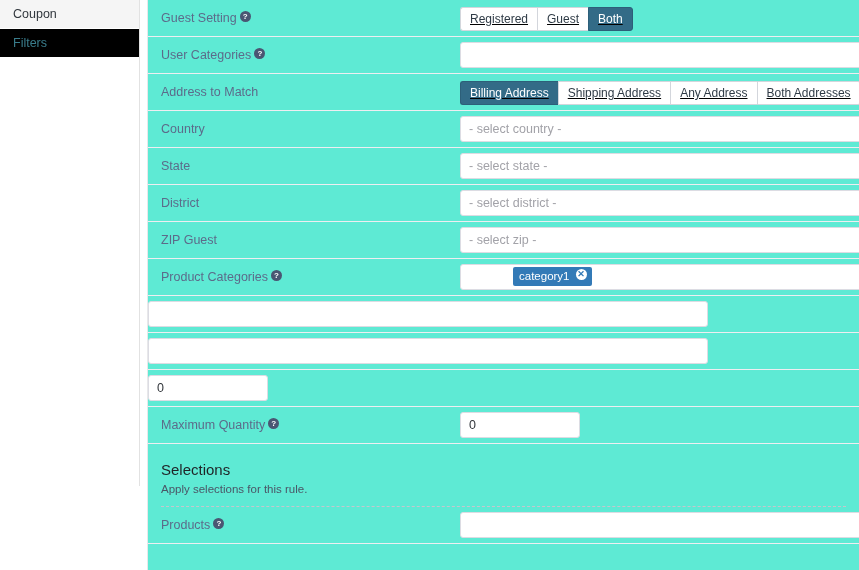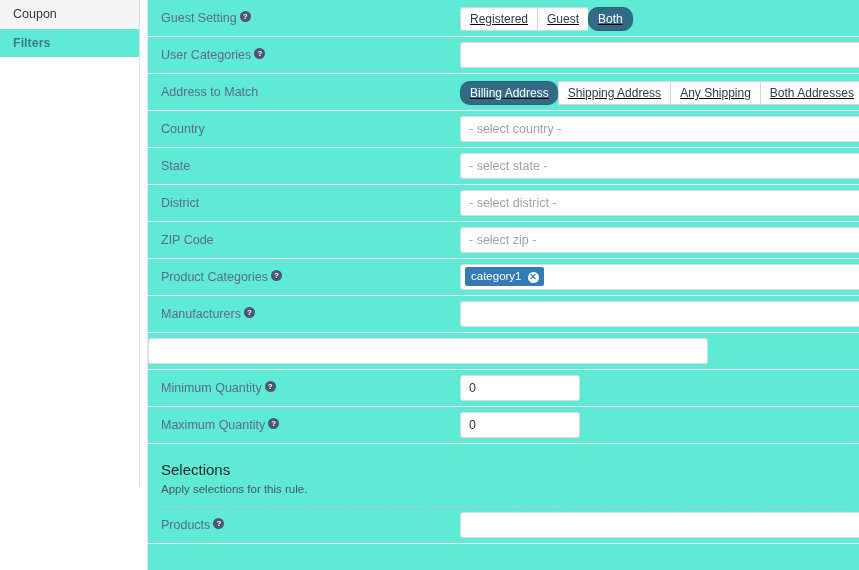--- a/index.html
+++ b/index.html
@@ -44,23 +44,22 @@
     box-sizing: border-box;
     white-space: nowrap;
     overflow: hidden;
   }
   .sidebar-item.is-current {
     color: #31373d;
     background: #f5f5f5;
   }
   .sidebar-item.is-link {
     color: #3a7d8c;
-    background: #5eead4;
+    background: #000000;
     cursor: pointer;
-    font-weight: bold;
   }
   .sidebar-tail {
     background: #ffffff;
     height: 512px;
   }
 
   
   .content {
     position: relative;
     flex: 1 1 auto;
@@ -141,21 +140,20 @@
   }
   .btn-group .btn:last-child {
     border-right-width: 1px;
     border-top-right-radius: 3px;
     border-bottom-right-radius: 3px;
   }
   .btn-group .btn.is-active {
     background: #336b87;
     border-color: #2d5f79;
     color: #ffffff;
-    border-radius: 10px;
   }
 
   
   .toggle {
     display: inline-block;
     width: 39px;
     height: 18px;
     border-radius: 9px;
     background: #d3d5d8;
     position: relative;
@@ -194,30 +192,31 @@
     width: 120px;
   }
   .field-box.tagbox {
     height: 26px;
     padding: 0 4px;
     line-height: 24px;
   }
 
   .tag {
     display: inline-flex;
-    align-items: flex-end;
+    align-items: flex-start;
     background: #337ab7;
     color: #ffffff;
     font-size: 11.5px;
     line-height: 14px;
     border-radius: 2px;
     padding: 2px 5px 3px 6px;
     margin-top: 2px;
     vertical-align: top;
     cursor: default;
+    margin-left: 48px;
   }
   .tag-remove {
     display: inline-block;
     width: 11px;
     height: 11px;
     border-radius: 50%;
     background: #ffffff;
     color: #337ab7;
     font-size: 9px;
     line-height: 11px;
@@ -293,21 +292,21 @@
 
 
     <div class="form-row">
       <div class="row-label">
         <span>Address to Match</span>
       </div>
       <div class="row-field">
         <div class="btn-group">
           <button class="btn is-active">Billing Address</button>
           <button class="btn">Shipping Address</button>
-          <button class="btn">Any Shipping</button>
+          <button class="btn">Any Address</button>
           <button class="btn">Both Addresses</button>
         </div>
       </div>
     </div>
 
     <div class="form-row">
       <div class="row-label">
         <span>Country</span>
       </div>
       <div class="row-field">
@@ -328,21 +327,21 @@
       <div class="row-label">
         <span>District</span>
       </div>
       <div class="row-field">
         <div class="field-box is-placeholder">- select district -</div>
       </div>
     </div>
 
     <div class="form-row">
       <div class="row-label">
-        <span>ZIP Code</span>
+        <span>ZIP Guest</span>
       </div>
       <div class="row-field">
         <div class="field-box is-placeholder">- select zip -</div>
       </div>
     </div>
 
     <div class="form-row">
       <div class="row-label">
         <span>Product Categories</span><span class="help-icon">?</span>
       </div>
@@ -350,38 +349,32 @@
         <div class="field-box tagbox">
           <span class="tag">
               <span>category1</span>
               <span class="tag-remove">✕</span>
             </span>
         </div>
       </div>
     </div>
 
     <div class="form-row">
-      <div class="row-label">
-        <span>Manufacturers</span><span class="help-icon">?</span>
-      </div>
       <div class="row-field">
         <div class="field-box"></div>
       </div>
     </div>
 
     <div class="form-row">
       <div class="row-field">
         <div class="field-box"></div>
       </div>
     </div>
 
     <div class="form-row">
-      <div class="row-label">
-        <span>Minimum Quantity</span><span class="help-icon">?</span>
-      </div>
       <div class="row-field">
         <div class="field-box narrow">0</div>
       </div>
     </div>
 
     <div class="form-row">
       <div class="row-label">
         <span>Maximum Quantity</span><span class="help-icon">?</span>
       </div>
       <div class="row-field">

